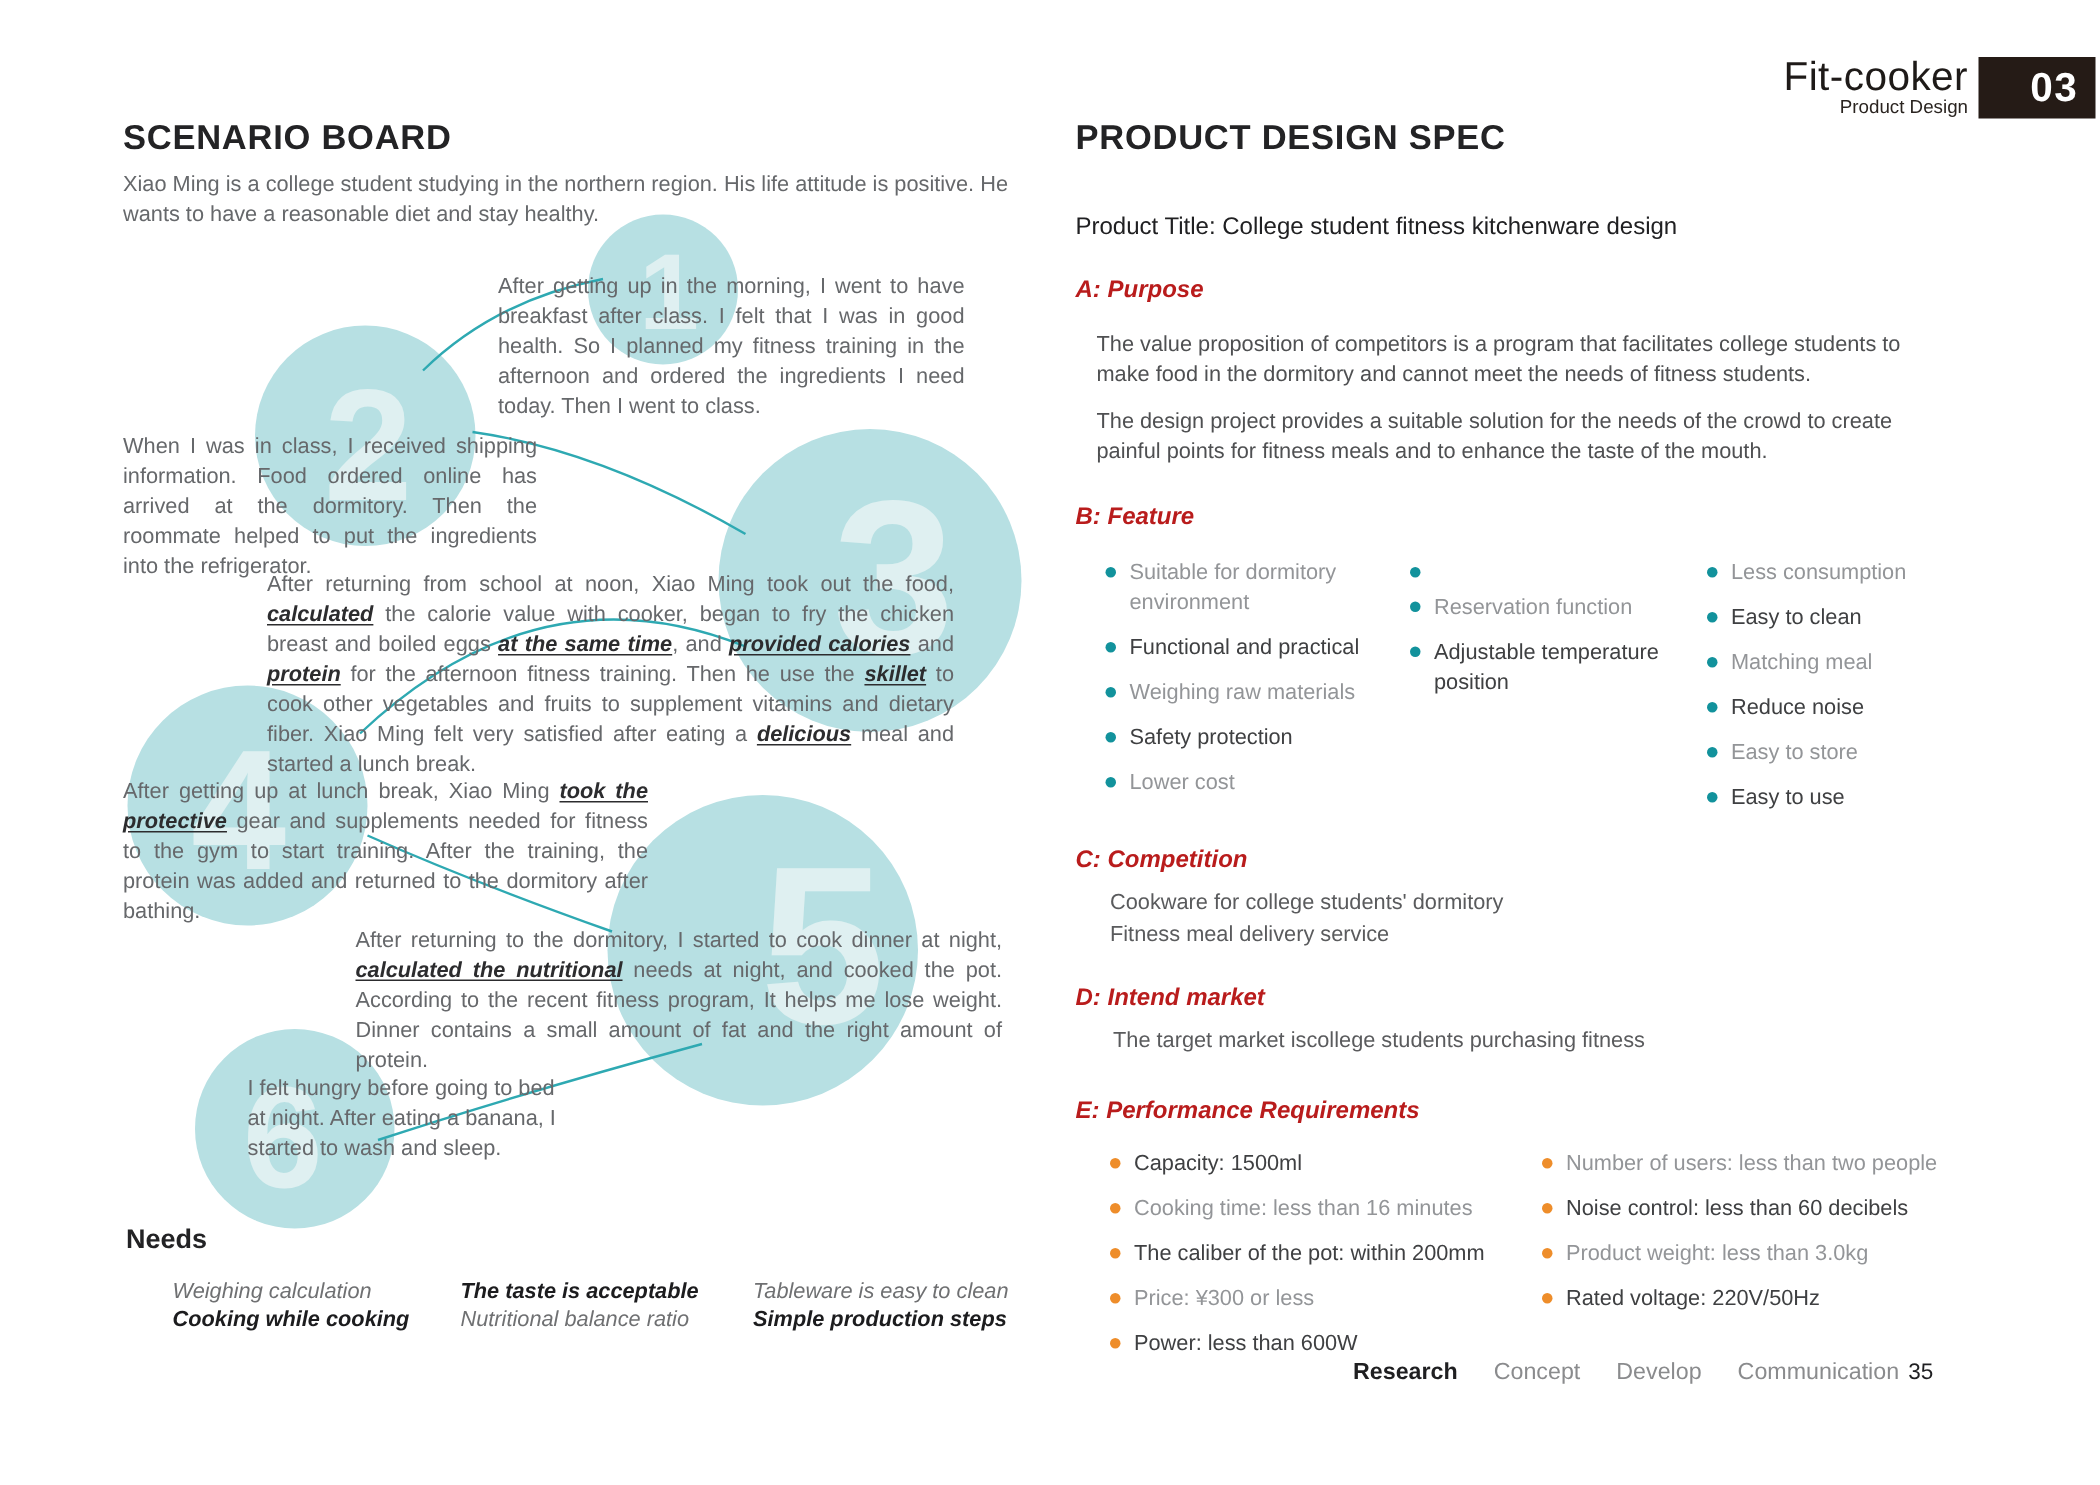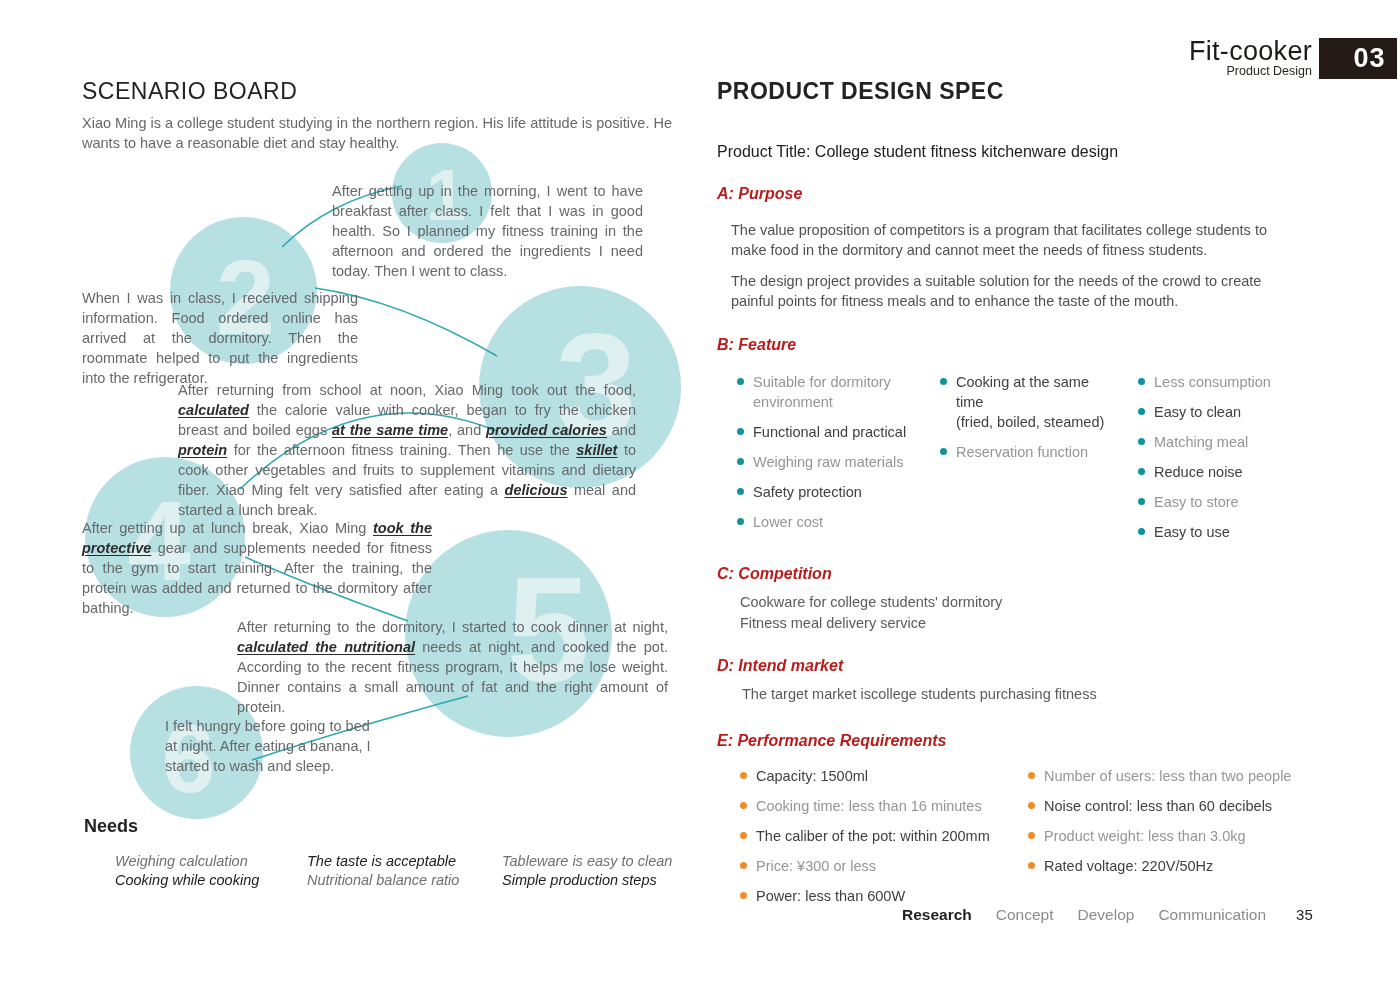--- a/index.html
+++ b/index.html
@@ -13,21 +13,21 @@
     --bullet-teal:#12929c;
     --bullet-orange:#ee8d2a;
     --box:#251b16;
   }
   *{margin:0;padding:0;box-sizing:border-box;}
   html,body{background:#ffffff;}
   body{font-family:"Liberation Sans","DejaVu Sans",sans-serif;}
   .page{position:relative;width:1400px;height:990px;background:#fff;overflow:hidden;}
 
   
-  .sc-title{position:absolute;left:82px;top:78px;font-size:23px;font-weight:normal;color:var(--ink);letter-spacing:.5px;}
+  .sc-title{position:absolute;left:82px;top:78px;font-size:23px;font-weight:bold;color:var(--ink);letter-spacing:.5px;}
   .sc-intro{position:absolute;left:82px;top:113px;width:604px;font-size:14.5px;line-height:20px;color:var(--body);z-index:2;}
 
   .circle{position:absolute;border-radius:50%;background:var(--circle);z-index:0;display:flex;align-items:center;justify-content:center;}
   .cnum{font-weight:bold;color:var(--circle-num);line-height:1;}
 
   .lines-svg{position:absolute;left:0;top:0;z-index:1;pointer-events:none;}
   .lines-svg path{fill:none;stroke:var(--teal);stroke-width:1.6px;}
 
   .step{position:absolute;z-index:2;font-size:14.5px;line-height:20px;color:var(--body);text-align:justify;}
   .step .em{font-weight:bold;font-style:italic;color:#2c2c2e;text-decoration:underline;text-underline-offset:2px;}
@@ -36,21 +36,21 @@
   .s3{left:178px;top:380px;width:458px;}
   .s4{left:82px;top:518px;width:350px;}
   .s5{left:237px;top:617px;width:431px;}
   .s6{left:165px;top:716px;width:206px;text-align:left;}
 
   .needs-title{position:absolute;left:84px;top:816px;font-size:18px;font-weight:bold;color:var(--ink);z-index:2;}
   .needs-row{position:absolute;left:115px;display:flex;z-index:2;}
   .needs-row.r1{top:853px;}
   .needs-row.r2{top:872px;}
   .need{display:inline-block;font-size:14.5px;font-style:italic;color:#6f7072;}
-  .need.strong{font-weight:normal;color:#1c1c1e;}
+  .need.strong{font-weight:bold;color:#1c1c1e;}
   .needs-row .need:nth-child(1){width:192px;}
   .needs-row .need:nth-child(2){width:195px;}
 
   
   .brand-name{position:absolute;right:88px;top:36px;font-size:27px;color:#1e1a18;letter-spacing:.3px;z-index:3;text-align:right;}
   .brand-sub{position:absolute;right:88px;top:64px;font-size:12.5px;color:#2a2420;z-index:3;}
   .brand-box{position:absolute;left:1319px;top:38px;width:78px;height:41px;background:var(--box);display:flex;align-items:center;justify-content:center;z-index:3;}
   .brand-box span{color:#fff;font-size:27px;font-weight:bold;letter-spacing:1px;margin-left:23px;}
 
   
@@ -71,21 +71,21 @@
   .txt.dark{color:var(--dark-item);}
   .fc1{left:737px;top:372px;width:180px;}
   .fc2{left:940px;top:372px;width:190px;}
   .fc3{left:1138px;top:372px;width:170px;}
   .pc1{left:740px;top:766px;width:280px;}
   .pc2{left:1028px;top:766px;width:300px;}
 
   .clines{position:absolute;left:740px;top:592px;font-size:14.5px;line-height:20.5px;color:#5a5b5d;}
   .dline{position:absolute;left:742px;top:686px;font-size:14.5px;color:#5a5b5d;}
 
-  .footer{position:absolute;left:902px;top:906px;display:flex;align-items:baseline;gap:24px;z-index:2;}
+  .footer{position:absolute;left:902px;top:906px;display:flex;align-items:baseline;z-index:2;}
   .footer .fitem{font-size:15.5px;color:#8a8b8d;}
   .footer .fitem.active{color:#1f1f21;font-weight:bold;}
   .footer .pagenum{font-size:15px;color:#1f1f21;margin-left:6px;}
 </style>
 </head>
 <body>
 
 <div class="page">
 
   <div class="circle" style="left:392px;top:143px;width:100px;height:100px;">
@@ -169,27 +169,29 @@
         <span class="txt dark">Safety protection</span>
       </li>
       <li>
         <span class="dot"></span>
         <span class="txt muted">Lower cost</span>
       </li>
     </ul>
   <ul class="blist fcol fc2">
       <li>
         <span class="dot"></span>
-        <span class="txt dark">Cooking at the same
-time
-(fried, boiled, steamed)</span>
       </li>
       <li>
         <span class="dot"></span>
         <span class="txt muted">Reservation function</span>
+      </li>
+      <li>
+        <span class="dot"></span>
+        <span class="txt dark">Adjustable temperature
+position</span>
       </li>
     </ul>
   <ul class="blist fcol fc3">
       <li>
         <span class="dot"></span>
         <span class="txt muted">Less consumption</span>
       </li>
       <li>
         <span class="dot"></span>
         <span class="txt dark">Easy to clean</span>

